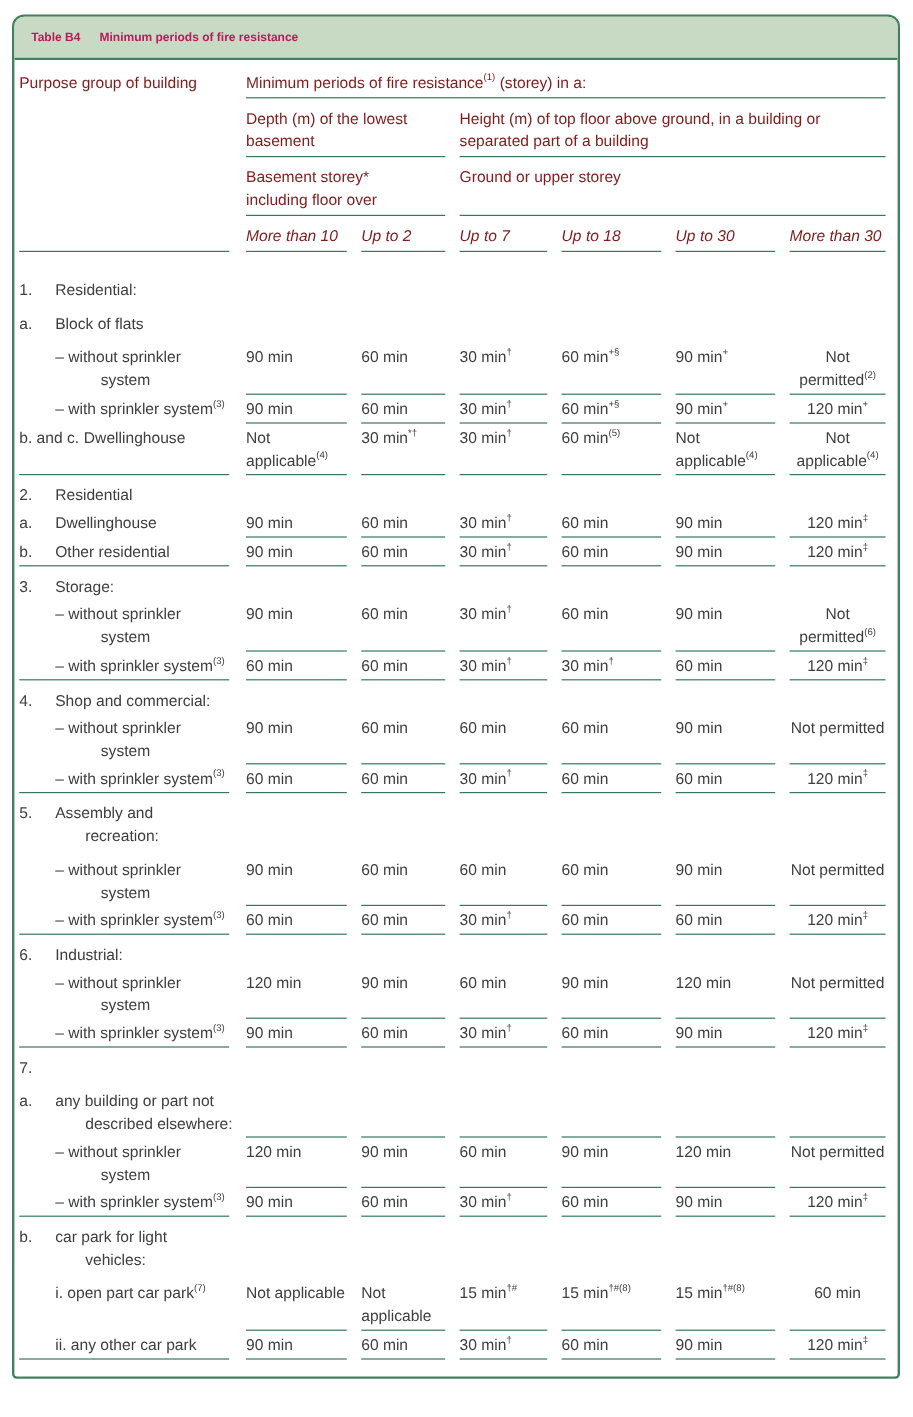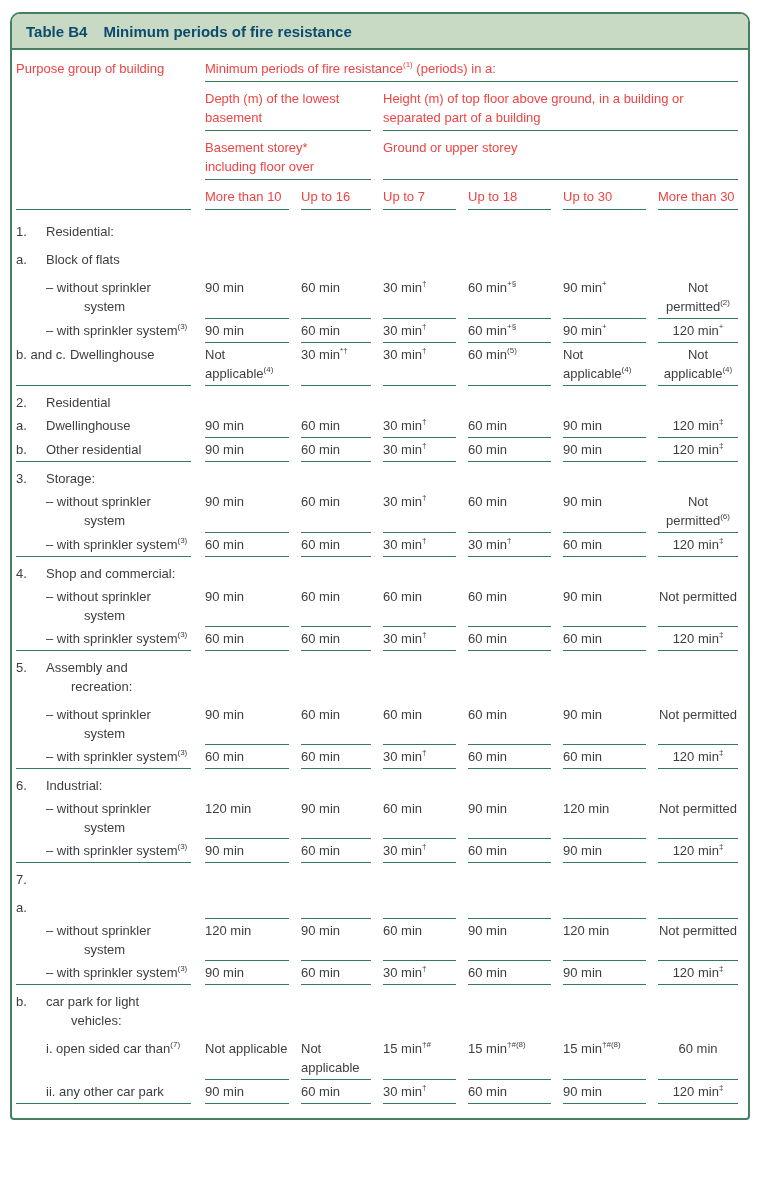--- a/index.html
+++ b/index.html
@@ -1,36 +1,36 @@
 <!DOCTYPE html>
 <html><head>
 <meta charset="utf-8">
 <style>
   html,body{margin:0;padding:0;background:#ffffff;}
   .page{width:761px;height:1181px;overflow:hidden;background:#ffffff;
         font-family:"Liberation Sans", sans-serif;color:#3c3e40;
         font-size:13px;line-height:19px;position:relative;}
   .tablebox{margin:12px 11px 0 10px;border:2px solid #44805f;border-radius:10px 10px 4px 4px;}
   .titlebar{background:#c8dac3;border-bottom:2px solid #44805f;border-radius:8px 8px 0 0;
-            padding:8px 0 7px 14px;color:#0c4a6e;font-size:15px;font-weight:bold;}
+            padding:8px 0 7px 14px;color:#be185d;font-size:10px;font-weight:bold;}
   .tlabel{margin-right:16px;}
   .content{padding:9px 4px 12px 4px;}
   .grid{display:grid;grid-template-columns:189px 96px 82px 85px 95px 95px 1fr;align-items:stretch;}
-  .gtxt{color:#ef4444;}
+  .gtxt{color:#7f1d1d;}
   .u{border-bottom:1.5px solid #35795a;}
   .hrow{margin-bottom:7px;}
   .c1{grid-column:1;}
   .span6{grid-column:2/8;margin-right:6px;padding-bottom:3px;}
   .span23{grid-column:2/4;margin-right:12px;padding-bottom:3px;}
   .span47{grid-column:4/8;margin-right:6px;padding-bottom:3px;}
   .blk{display:block;}
   .labelu{grid-column:1;margin-right:14px;}
   .colh{margin-right:12px;padding-bottom:3px;}
   .colh.last{margin-right:6px;}
-  .hrowD{margin-bottom:12px;}
+  .hrowD{margin-bottom:22px;font-style:italic;}
   sup{font-size:8px;line-height:0;position:relative;top:-1px;}
   
   .row{margin-bottom:2px;}
   .row.sec{margin-top:7px;}
   .labelcell{display:flex;align-items:flex-start;padding-bottom:2px;}
   .labelcell.u{margin-right:14px;justify-content:flex-end;}
   .num{flex:none;min-width:26px;white-space:nowrap;padding-right:4px;}
   .lbltext{flex:1;}
   .l2{display:block;margin-left:25px;}
   .l2.hang{padding-left:13px;}
@@ -42,21 +42,21 @@
 
 <div class="page">
   <div class="tablebox">
     <div class="titlebar">
       <span class="tlabel">Table B4</span><span class="ttext">Minimum periods of fire resistance</span>
     </div>
     <div class="content">
 
       <div class="grid hrow">
         <div class="c1 gtxt">Purpose group of building</div>
-        <div class="span6 u gtxt"><span>Minimum periods of fire resistance</span><sup>(1)</sup><span> (periods) in a:</span></div>
+        <div class="span6 u gtxt"><span>Minimum periods of fire resistance</span><sup>(1)</sup><span> (storey) in a:</span></div>
       </div>
 
       <div class="grid hrow">
         <div class="c1"></div>
         <div class="span23 u gtxt">
           <span class="blk">Depth (m) of the lowest</span>
           <span class="blk">basement</span>
         </div>
         <div class="span47 u gtxt">
           <span class="blk">Height (m) of top floor above ground, in a building or</span>
@@ -69,21 +69,21 @@
         <div class="span23 u gtxt">
           <span class="blk">Basement storey*</span>
           <span class="blk">including floor over</span>
         </div>
         <div class="span47 u gtxt">Ground or upper storey</div>
       </div>
 
       <div class="grid hrowD">
         <div class="labelu u"></div>
         <div class="colh u gtxt">More than 10</div>
-        <div class="colh u gtxt">Up to 16</div>
+        <div class="colh u gtxt">Up to 2</div>
         <div class="colh u gtxt">Up to 7</div>
         <div class="colh u gtxt">Up to 18</div>
         <div class="colh u gtxt">Up to 30</div>
         <div class="colh u gtxt last">More than 30</div>
       </div>
 
       <div>
           <div class="row grid sec">
             <div class="labelcell">
               <span class="num">1.</span>
@@ -283,20 +283,21 @@
             <div class="cell u last"><span>120 min</span><sup>‡</sup></div>
           </div>
           <div class="row grid sec">
             <div class="labelcell">
               <span class="num">7.</span>
             </div>
           </div>
           <div class="row grid sec">
             <div class="labelcell">
               <span class="num">a.</span>
+              <div class="lbltext"><span>any building or part not</span><span class="l2">described elsewhere:</span></div>
             </div>
             <div class="cell u"><span></span></div>
             <div class="cell u"><span></span></div>
             <div class="cell u"><span></span></div>
             <div class="cell u"><span></span></div>
             <div class="cell u"><span></span></div>
             <div class="cell u last"><span></span></div>
           </div>
           <div class="row grid">
             <div class="labelcell">
@@ -324,21 +325,21 @@
           </div>
           <div class="row grid sec">
             <div class="labelcell">
               <span class="num">b.</span>
               <div class="lbltext"><span>car park for light</span><span class="l2">vehicles:</span></div>
             </div>
           </div>
           <div class="row grid sec">
             <div class="labelcell">
               <span class="num"></span>
-              <div class="lbltext"><span>i.  open sided car than</span><sup>(7)</sup></div>
+              <div class="lbltext"><span>i.  open part car park</span><sup>(7)</sup></div>
             </div>
             <div class="cell u"><span>Not applicable</span></div>
             <div class="cell u"><span>Not applicable</span></div>
             <div class="cell u"><span>15 min</span><sup>†#</sup></div>
             <div class="cell u"><span>15 min</span><sup>†#(8)</sup></div>
             <div class="cell u"><span>15 min</span><sup>†#(8)</sup></div>
             <div class="cell u last"><span>60 min</span></div>
           </div>
           <div class="row grid">
             <div class="labelcell u">

